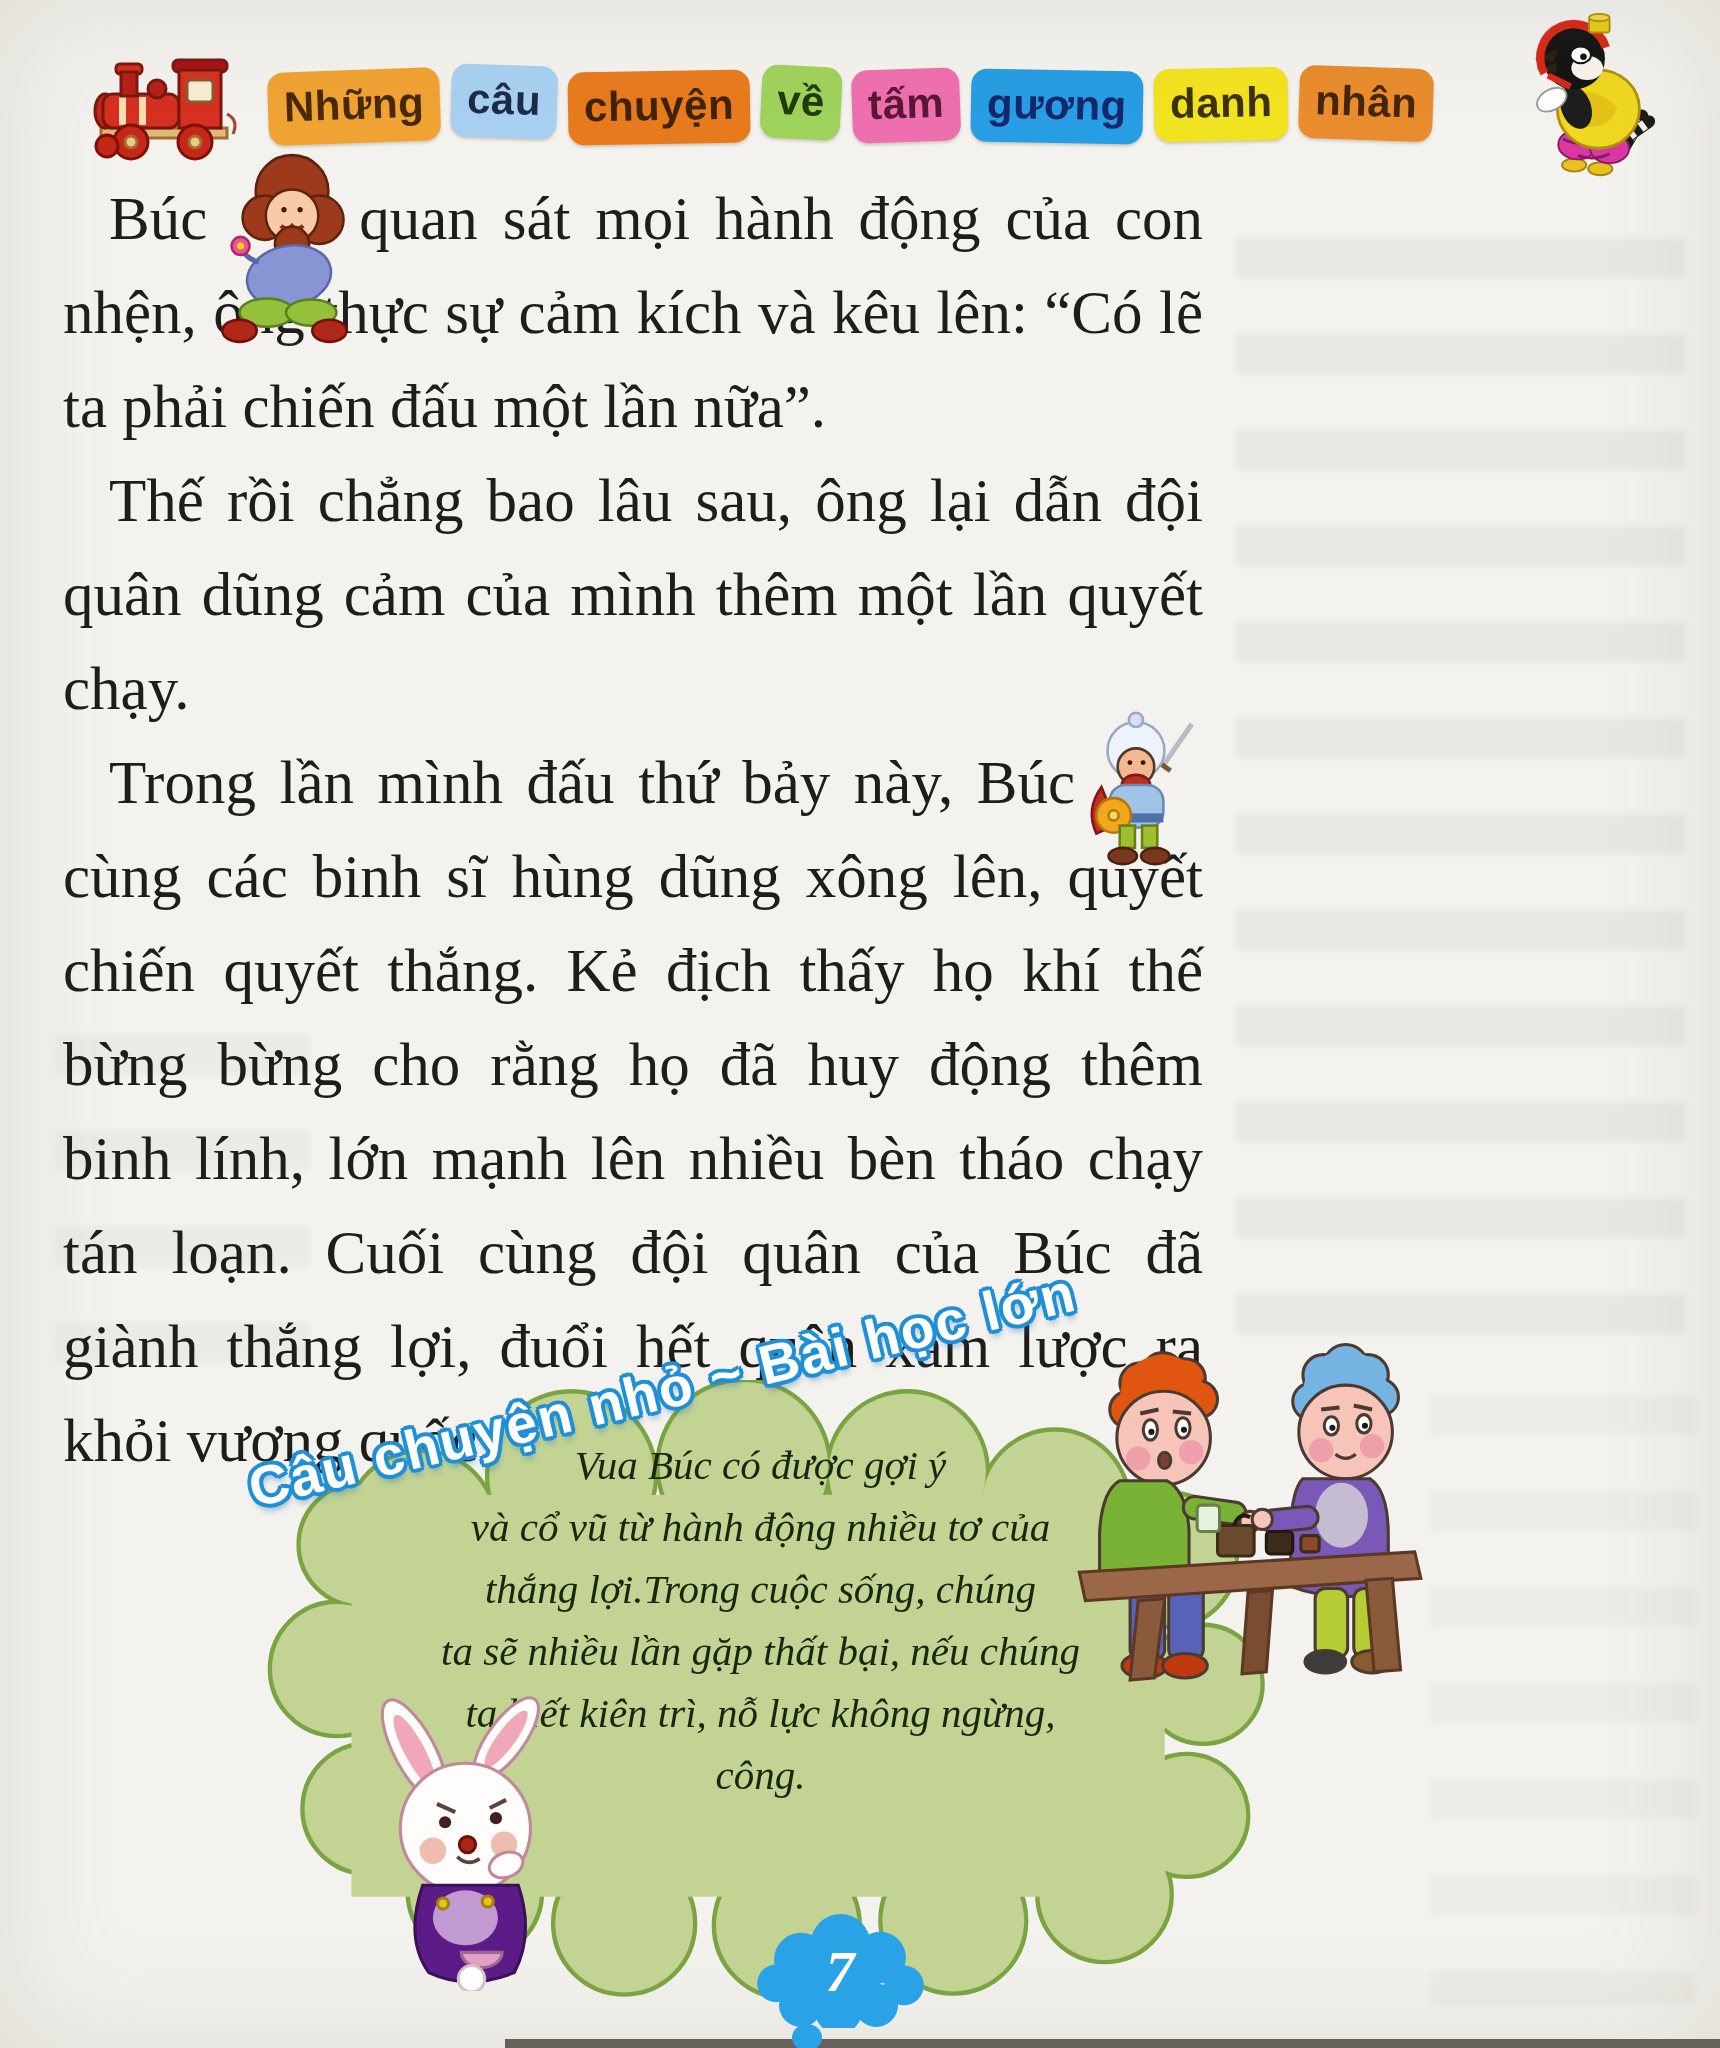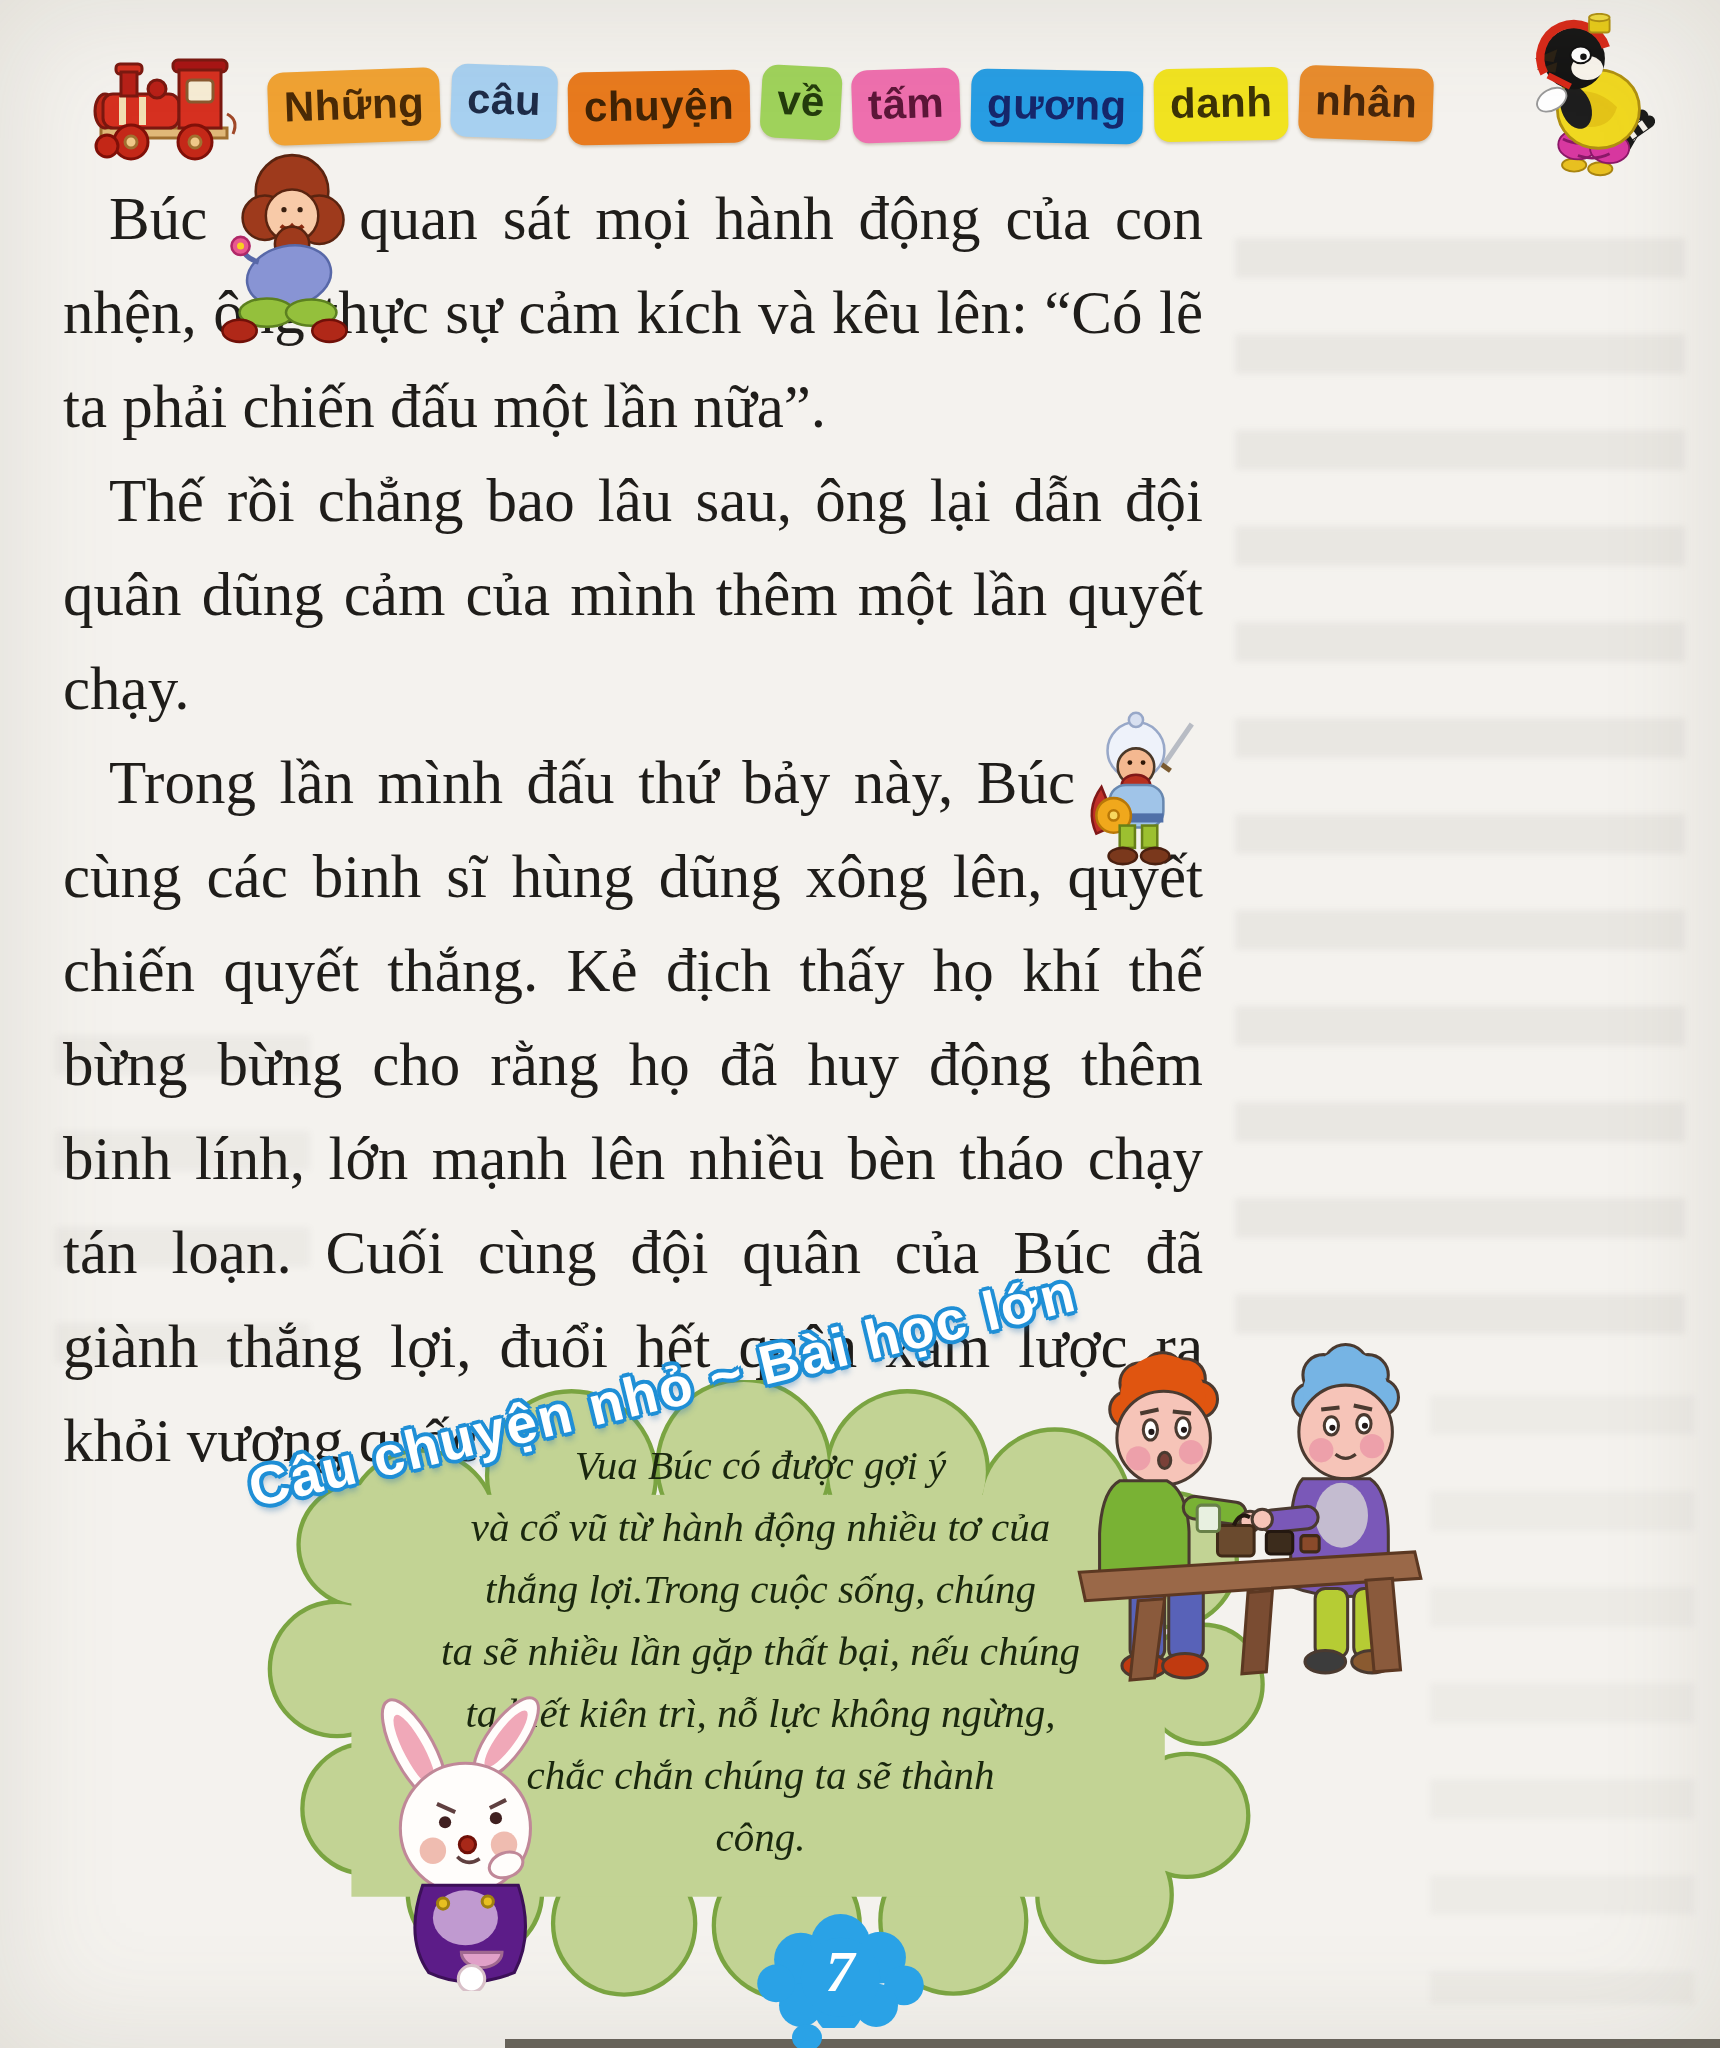--- a/index.html
+++ b/index.html
@@ -230,21 +230,20 @@
           <circle cx="104" cy="172" r="62"></circle>
         <rect x="95" y="120" width="850" height="420"></rect>
       </g>
     </svg>
     <div class="lesson-lines">
       <div>Vua Búc có được gợi ý</div>
       <div>và cổ vũ từ hành động nhiều tơ của</div>
       <div>thắng lợi.Trong cuộc sống, chúng</div>
       <div>ta sẽ nhiều lần gặp thất bại, nếu chúng</div>
       <div>ta biết kiên trì, nỗ lực không ngừng,</div>
-      <div>chắc chắn chúng ta sẽ thành</div>
       <div>công.</div>
     </div>
   </div>
 
   <div class="lesson-title">Câu chuyện nhỏ ~ Bài học lớn</div>
 
   <svg class="kids" viewBox="0 0 390 360">
     <g stroke="#4a3a30" stroke-width="3">
 
       <circle cx="78" cy="92" r="18" fill="#e05510"></circle>

